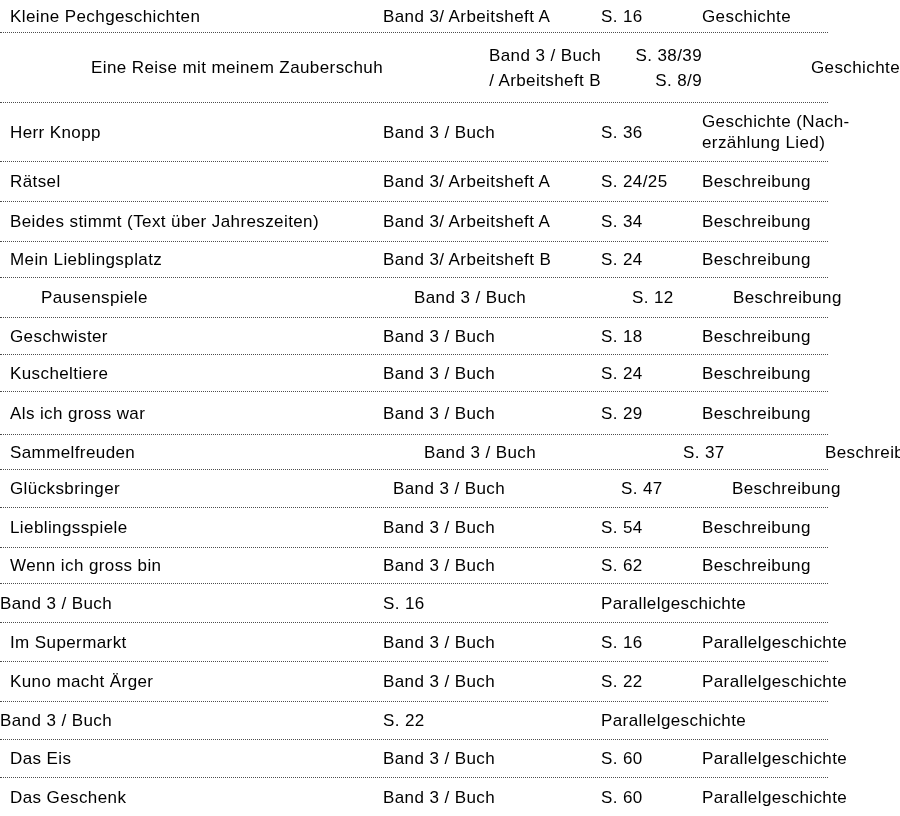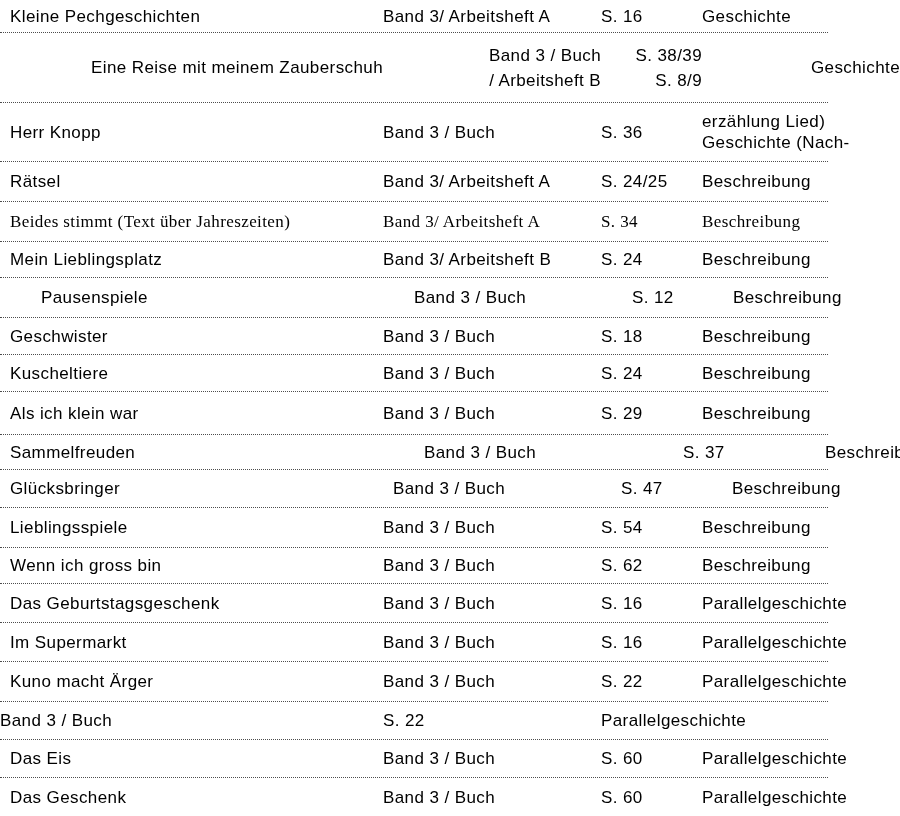--- a/index.html
+++ b/index.html
@@ -84,39 +84,39 @@
       <div class="cell cell-title">
         <div class="line">Herr Knopp</div>
       </div>
       <div class="cell cell-source">
         <div class="line">Band 3 / Buch</div>
       </div>
       <div class="cell cell-pages">
         <div class="line">S. 36</div>
       </div>
       <div class="cell cell-category">
+        <div class="line">Geschichte (Nach-</div>
         <div class="line">erzählung Lied)</div>
-        <div class="line">Geschichte (Nach-</div>
       </div>
     </div>
     <div class="row" data-idx="3" style="height: 40px;">
       <div class="cell cell-title">
         <div class="line">Rätsel</div>
       </div>
       <div class="cell cell-source">
         <div class="line">Band 3/ Arbeitsheft A</div>
       </div>
       <div class="cell cell-pages">
         <div class="line">S. 24/25</div>
       </div>
       <div class="cell cell-category">
         <div class="line">Beschreibung</div>
       </div>
     </div>
-    <div class="row" data-idx="4" style="height: 40px; font-family: Liberation Serif, serif;">
+    <div class="row" data-idx="4" style="height: 40px;">
       <div class="cell cell-title">
         <div class="line">Beides stimmt (Text über Jahreszeiten)</div>
       </div>
       <div class="cell cell-source">
         <div class="line">Band 3/ Arbeitsheft A</div>
       </div>
       <div class="cell cell-pages">
         <div class="line">S. 34</div>
       </div>
       <div class="cell cell-category">
@@ -174,21 +174,21 @@
       </div>
       <div class="cell cell-pages">
         <div class="line">S. 24</div>
       </div>
       <div class="cell cell-category">
         <div class="line">Beschreibung</div>
       </div>
     </div>
     <div class="row" data-idx="9" style="height: 43px;">
       <div class="cell cell-title">
-        <div class="line">Als ich klein war</div>
+        <div class="line">Als ich gross war</div>
       </div>
       <div class="cell cell-source">
         <div class="line">Band 3 / Buch</div>
       </div>
       <div class="cell cell-pages">
         <div class="line">S. 29</div>
       </div>
       <div class="cell cell-category">
         <div class="line">Beschreibung</div>
       </div>
@@ -243,23 +243,20 @@
         <div class="line">Band 3 / Buch</div>
       </div>
       <div class="cell cell-pages">
         <div class="line">S. 62</div>
       </div>
       <div class="cell cell-category">
         <div class="line">Beschreibung</div>
       </div>
     </div>
     <div class="row" data-idx="14" style="height: 39px;">
-      <div class="cell cell-title">
-        <div class="line">Das Geburtstagsgeschenk</div>
-      </div>
       <div class="cell cell-source">
         <div class="line">Band 3 / Buch</div>
       </div>
       <div class="cell cell-pages">
         <div class="line">S. 16</div>
       </div>
       <div class="cell cell-category">
         <div class="line">Parallelgeschichte</div>
       </div>
     </div>

